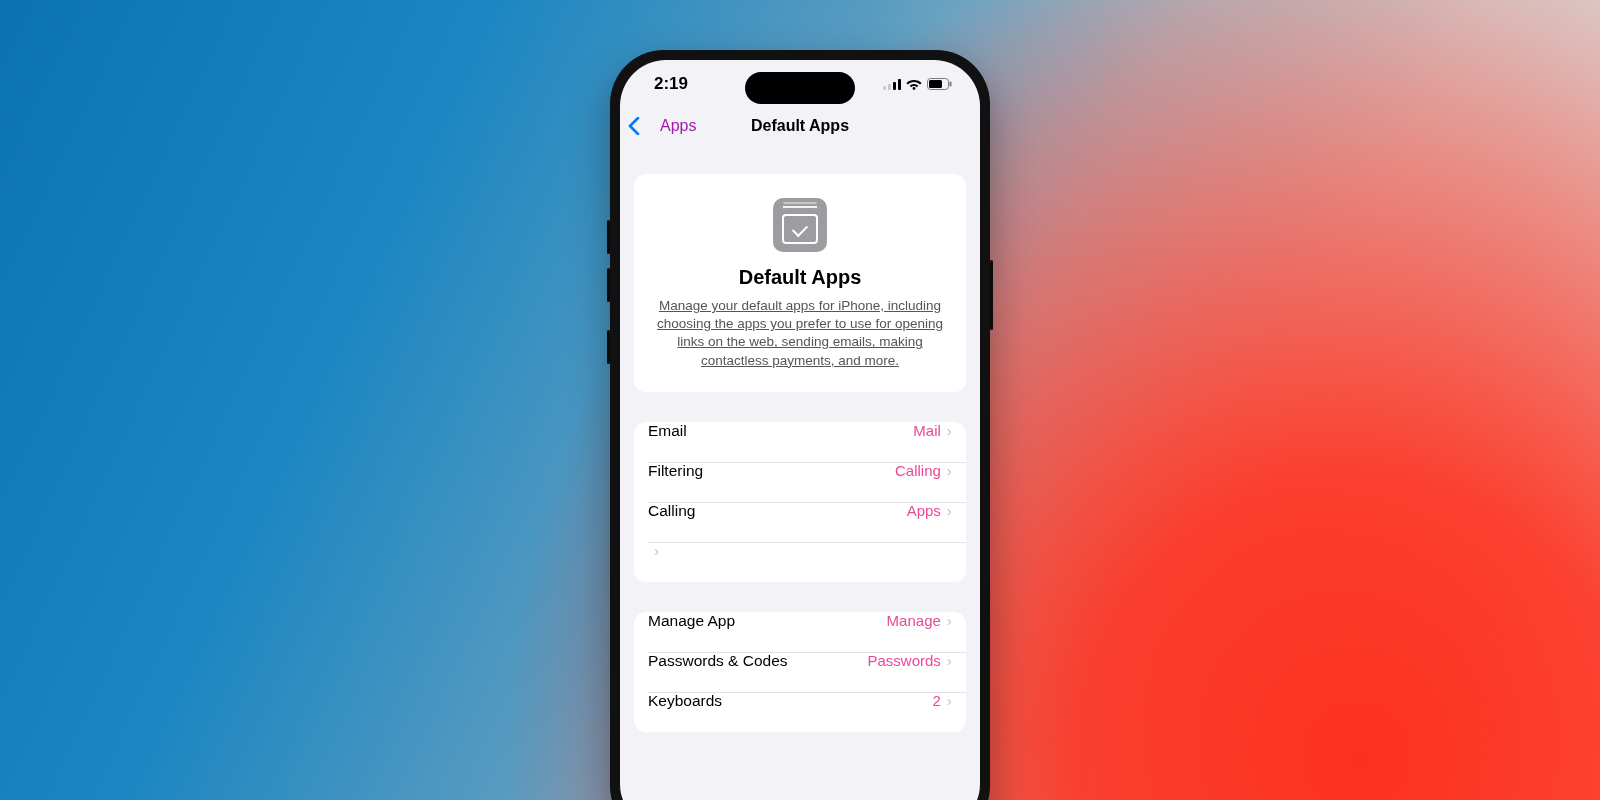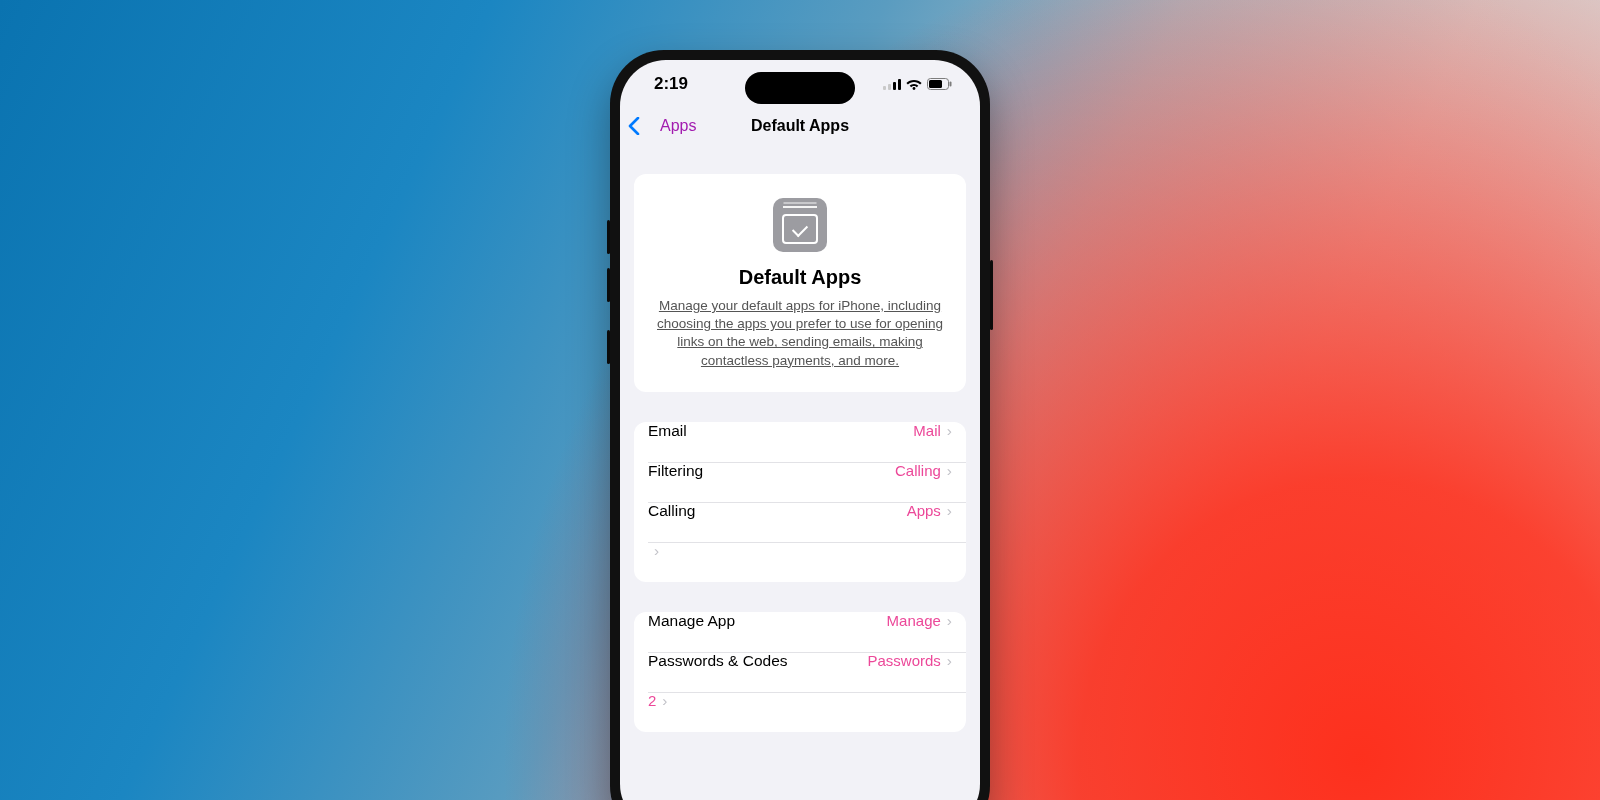--- a/index.html
+++ b/index.html
@@ -251,20 +251,21 @@
           <span class="label">Manage App</span>
           <span class="value">Manage</span>
           <span class="chev">›</span>
         </div>
         <div class="row">
           <span class="label">Passwords &amp; Codes</span>
           <span class="value">Passwords</span>
           <span class="chev">›</span>
         </div>
         <div class="row">
+          <span class="label">Keyboards</span>
           <span class="value">2</span>
           <span class="chev">›</span>
         </div>
       </div>
 
     </div>
   </div>
 </div>
 
 </body></html>

